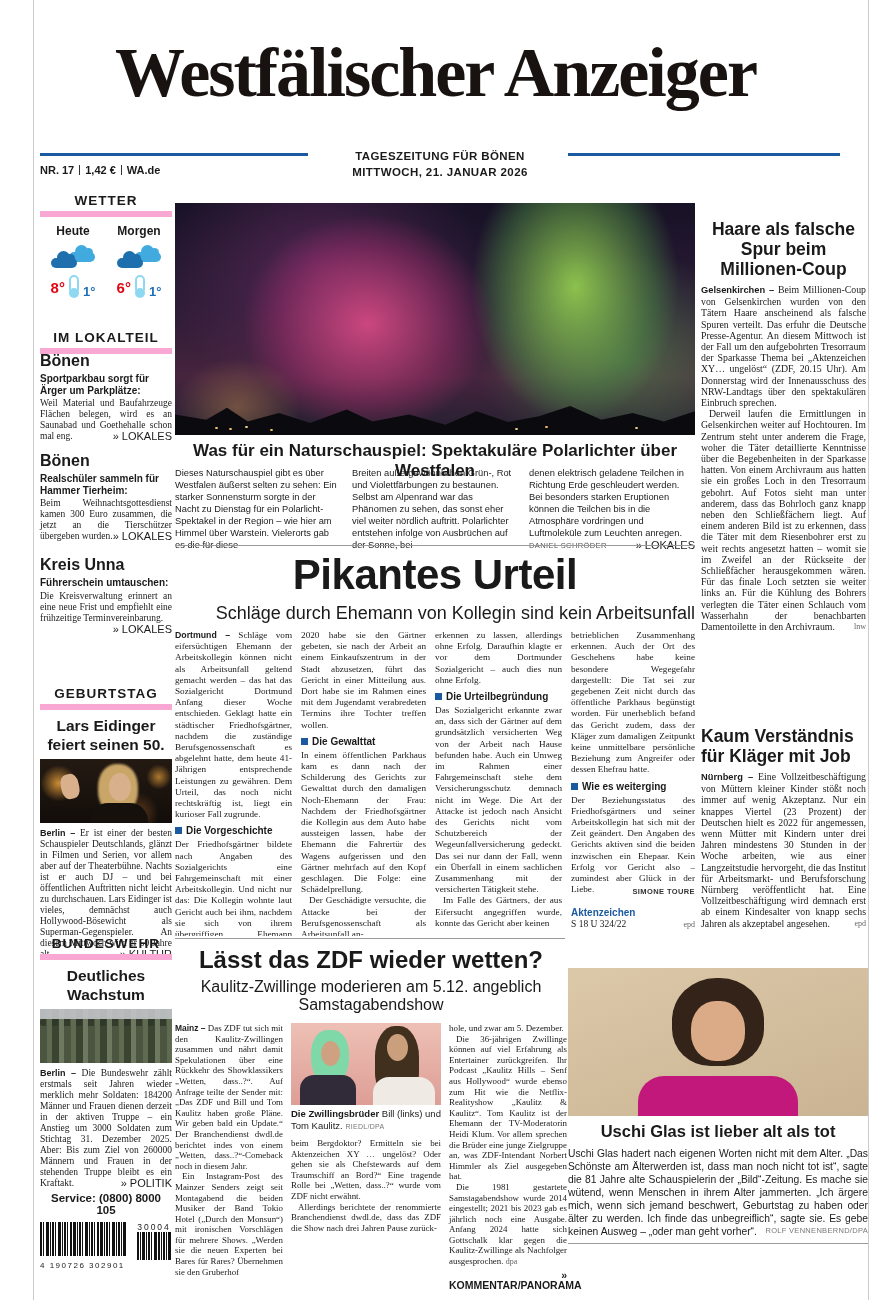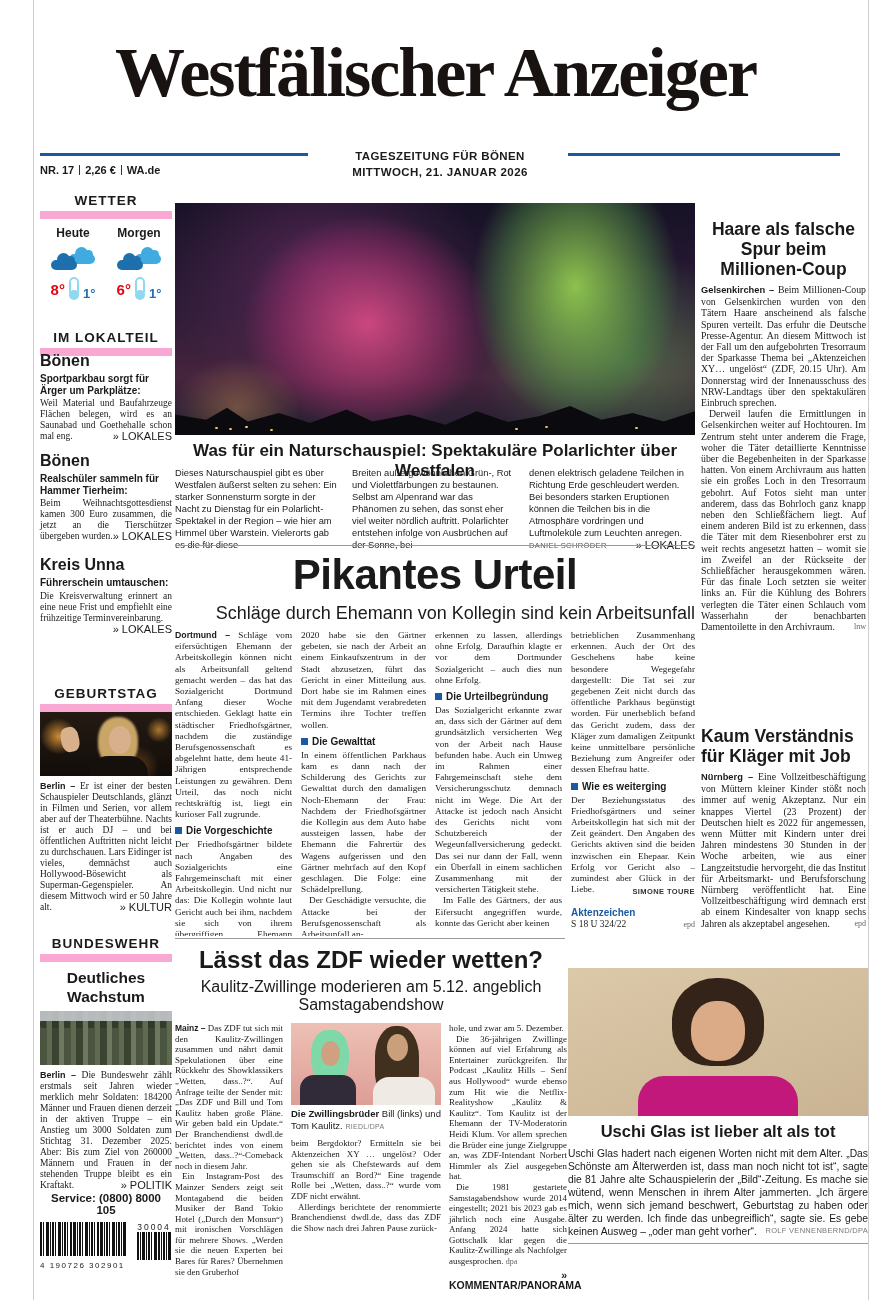--- a/index.html
+++ b/index.html
@@ -15,21 +15,21 @@
   .mast-row{left:40px;top:148px;width:800px;height:40px;}
   .mline{position:absolute;top:5px;height:3px;background:#1b5aa0;}
   .mline.l{left:0;width:268px;}
   .mline.r{right:0;width:272px;}
   .mast-center{position:absolute;left:280px;width:240px;text-align:center;
     font-weight:bold;font-size:11.5px;letter-spacing:.4px;line-height:16px;}
   .issue{position:absolute;left:0;top:16px;font-weight:bold;font-size:11px;}
   .sep{display:inline-block;width:1px;height:10px;background:#333;margin:0 5px;vertical-align:-1px;}
   
   .sec-h{font-weight:bold;font-size:13.5px;letter-spacing:1px;text-align:center;
-    padding-bottom:3px;border-bottom:8px solid #f9a8d4;}
+    padding-bottom:3px;border-bottom:6px solid #f9a8d4;}
   .region{font-weight:bold;font-size:16px;margin:0 0 3px 0;}
   .sb-title{font-weight:bold;font-size:10px;line-height:11.5px;margin:0 0 2px 0;}
   .sb-text{font-family:"Liberation Serif",serif;font-size:9.5px;line-height:11px;text-align:justify;}
   .refr{float:right;font-family:"Liberation Sans",sans-serif;font-weight:normal;font-size:11px;}
   .byl{font-size:7.5px;color:#555;letter-spacing:.4px;}
   .agency-line{text-align:right;font-family:"Liberation Serif",serif;font-size:8px;color:#666;margin-top:-10px;}
   .dl{font-family:"Liberation Sans",sans-serif;font-weight:bold;font-size:.95em;}
   .divider{height:1px;background:#9a9a9a;}
   
   .sidebar-sec{left:40px;width:132px;}
@@ -147,21 +147,21 @@
 
 <div class="abs mast-title">Westfälischer Anzeiger</div>
 <div class="abs mast-row">
   <div class="mline l"></div>
   <div class="mline r"></div>
   <div class="mast-center">
     <div>TAGESZEITUNG FÜR BÖNEN</div>
     <div>MITTWOCH, 21. JANUAR 2026</div>
   </div>
   <div class="issue">
-    <span>NR. 17</span><span class="sep"></span><span>2,26 €</span><span class="sep"></span><span>WA.de</span>
+    <span>NR. 17</span><span class="sep"></span><span>1,42 €</span><span class="sep"></span><span>WA.de</span>
   </div>
 </div>
 
 <div class="abs sidebar-sec" style="top:193px;">
   <div class="sec-h">WETTER</div>
   <div class="wx-row">
     <div class="wx-col">
       <div class="wx-label">Heute</div>
       <div class="cloud-wrap">
         <div class="cloud back"></div>
@@ -214,20 +214,21 @@
   <div class="region">Kreis Unna</div>
   <div class="sb-title">Führerschein umtauschen:</div>
   <div class="sb-text">
     <span>Die Kreisverwaltung erinnert an eine neue Frist und empfiehlt eine frühzeitige Terminvereinbarung.</span>
     <span class="refr">» LOKALES</span>
   </div>
 </div>
 
 <div class="abs sidebar-sec" style="top:686px;">
   <div class="sec-h">GEBURTSTAG</div>
+  <div class="sb-center-title">Lars Eidinger feiert seinen 50.</div>
   <div class="sb-photo ph-eid">
     <div class="eid-hair"></div>
       <div class="eid-face"></div>
       <div class="eid-hand"></div>
       <div class="eid-body"></div>
   </div>
   <div class="sb-text">
     <b class="dl">Berlin –</b>
     <span>Er ist einer der besten Schauspieler Deutschlands, glänzt in Filmen und Serien, vor allem aber auf der Theaterbühne. Nachts ist er auch DJ – und bei öffentlichen Auftritten nicht leicht zu durchschauen. Lars Eidinger ist vieles, demnächst auch Hollywood-Bösewicht als Superman-Gegenspieler. An diesem Mittwoch wird er 50 Jahre alt.</span>
     <span class="refr">» KULTUR</span>

